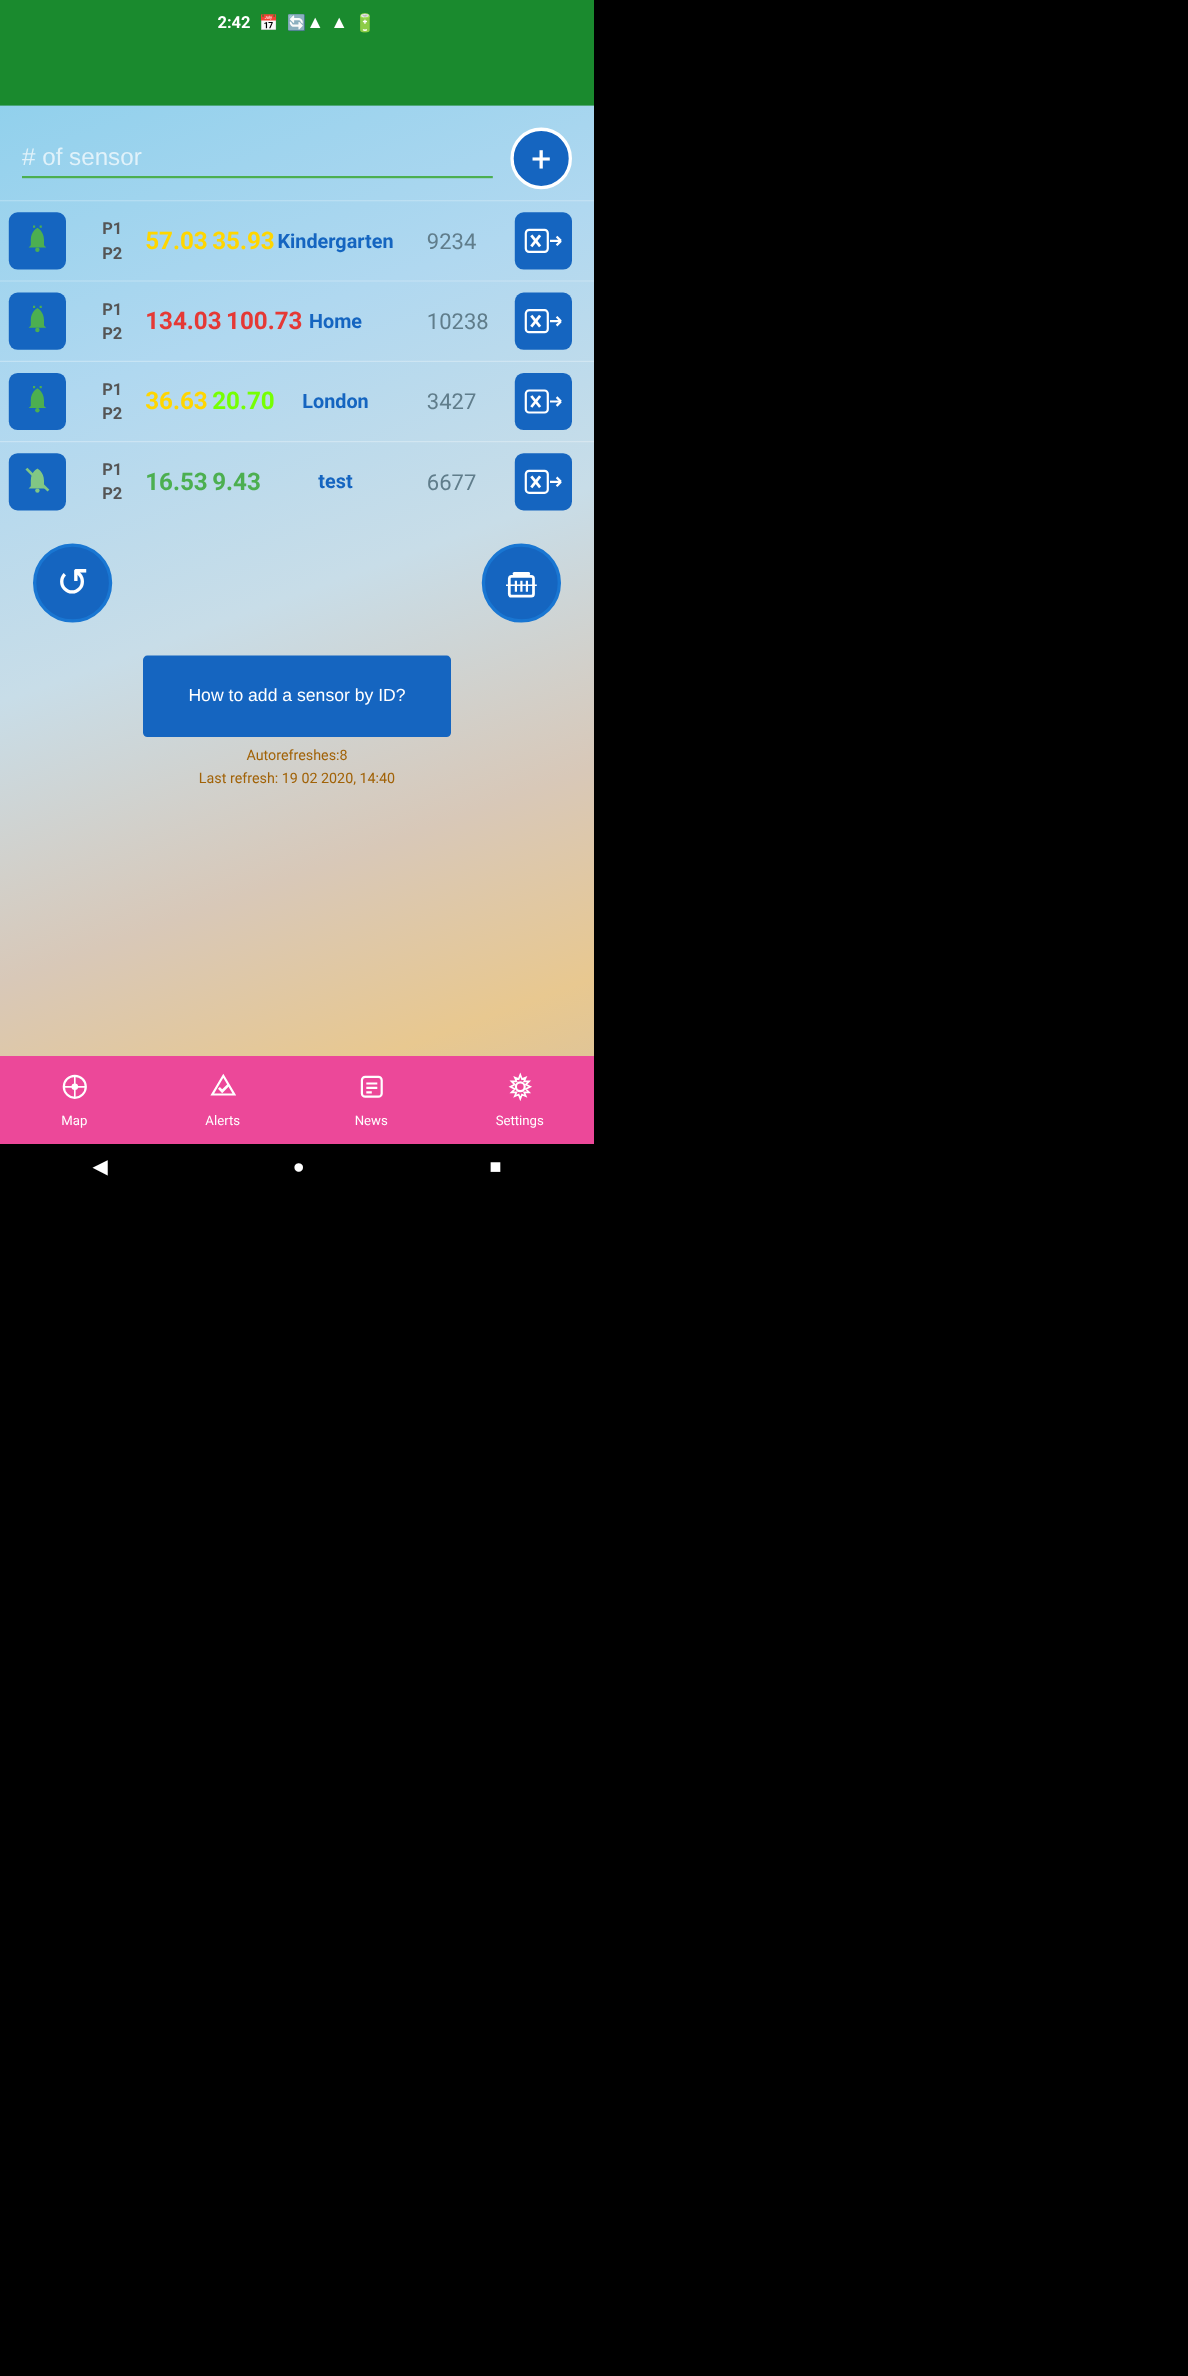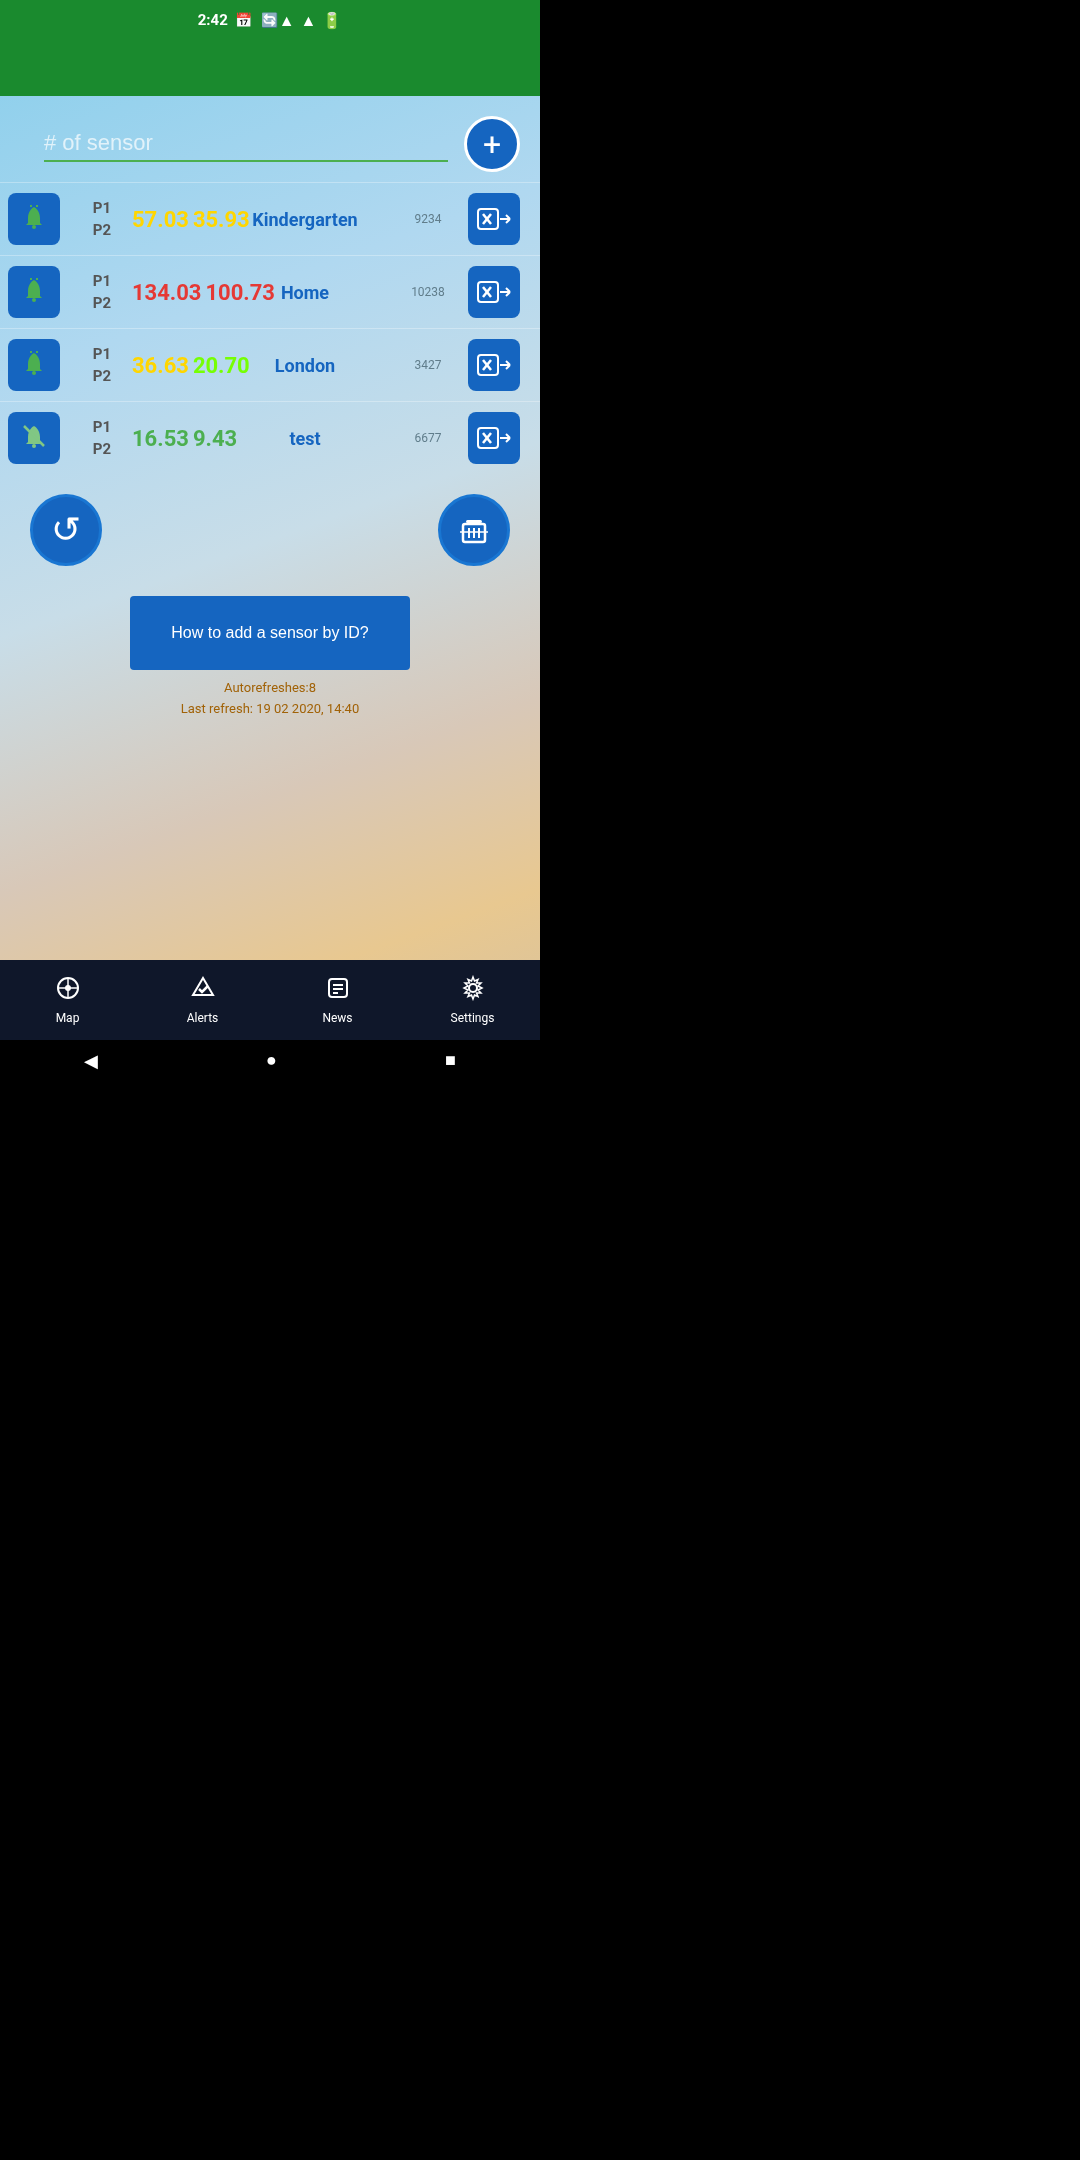--- a/index.html
+++ b/index.html
@@ -74,21 +74,20 @@
 
     
     .search-area {
       display: flex;
       align-items: center;
       padding: 20px 20px 10px 20px;
       gap: 16px;
     }
     .search-input-wrap {
       flex: 1;
-      margin-left: 24px;
     }
     .search-input {
       background: transparent;
       border: none;
       border-bottom: 2px solid #4caf50;
       color: white;
       font-size: 22px;
       width: 100%;
       padding: 4px 0;
       outline: none;
@@ -166,23 +165,23 @@
       font-weight: bold;
     }
 
     .sensor-name {
       text-align: center;
       color: #1565c0;
       font-size: 18px;
       font-weight: bold;
     }
     .sensor-id {
-      text-align: center;
+      text-align: left;
       color: #607d8b;
-      font-size: 12px;
+      font-size: 20px;
     }
     .delete-btn {
       width: 52px;
       height: 52px;
       background: #1565c0;
       border-radius: 8px;
       display: flex;
       align-items: center;
       justify-content: center;
       cursor: pointer;
@@ -236,21 +235,21 @@
       line-height: 1.6;
     }
 
     
     .bottom-nav {
       position: absolute;
       bottom: 40px;
       left: 0;
       right: 0;
       height: 80px;
-      background: #0f172a;
+      background: #ec4899;
       display: flex;
       align-items: center;
       justify-content: space-around;
       z-index: 10;
     }
     .nav-item {
       display: flex;
       flex-direction: column;
       align-items: center;
       gap: 4px;

